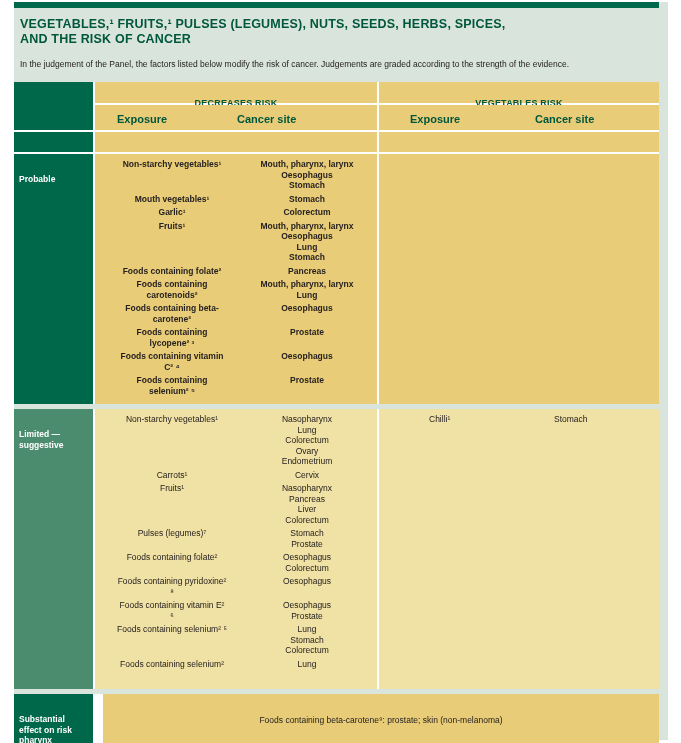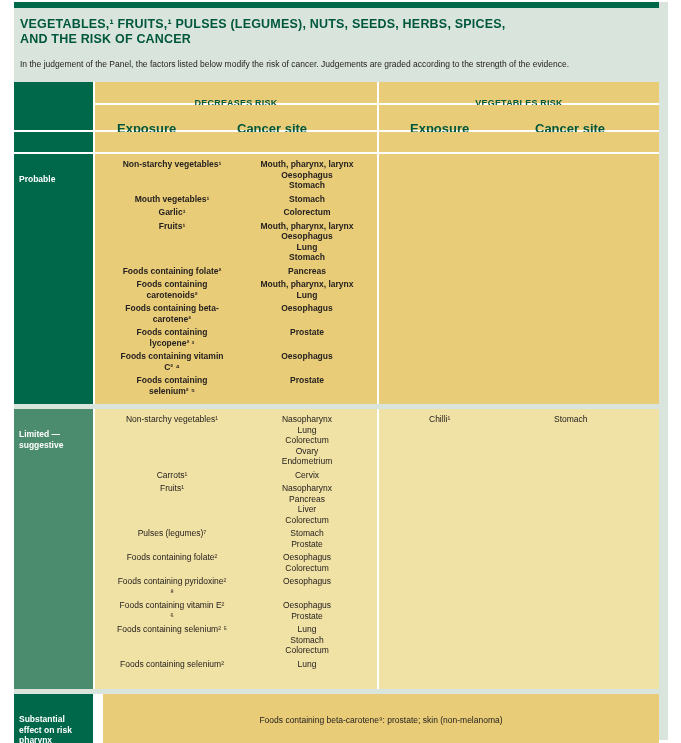--- a/index.html
+++ b/index.html
@@ -37,21 +37,21 @@
   }
   .dgreen{background:#00684a;}
   .mgreen{background:#4c8c6e;}
   .golddk{background:#e9cc78;}
   .goldlt{background:#f0e1a4;}
   .span2{grid-row:1/3;}
   .grouphead{
     text-align:center;font-size:9px;font-weight:bold;color:#00573c;
     padding-top:16px;letter-spacing:0.2px;
   }
-  .subhead{display:grid;font-size:13px;font-weight:bold;color:#00573c;padding-top:16px;}
+  .subhead{display:grid;font-size:11px;font-weight:bold;color:#00573c;padding-top:8px;}
   .subhead.dec{padding-left:22px;grid-template-columns:120px 1fr;}
   .subhead.inc{padding-left:31px;grid-template-columns:125px 1fr;}
   .rowlabel{
     color:#ffffff;font-weight:bold;font-size:8.5px;line-height:10.5px;
     padding:20px 4px 0 5px;
   }
   .body-half{padding:5px 0 8px;display:flex;flex-direction:column;gap:3px;}
   .body-half.dec{padding-left:22px;text-align:center;}
   .body-half.inc{padding-left:50px;}
   .entry{display:grid;}

